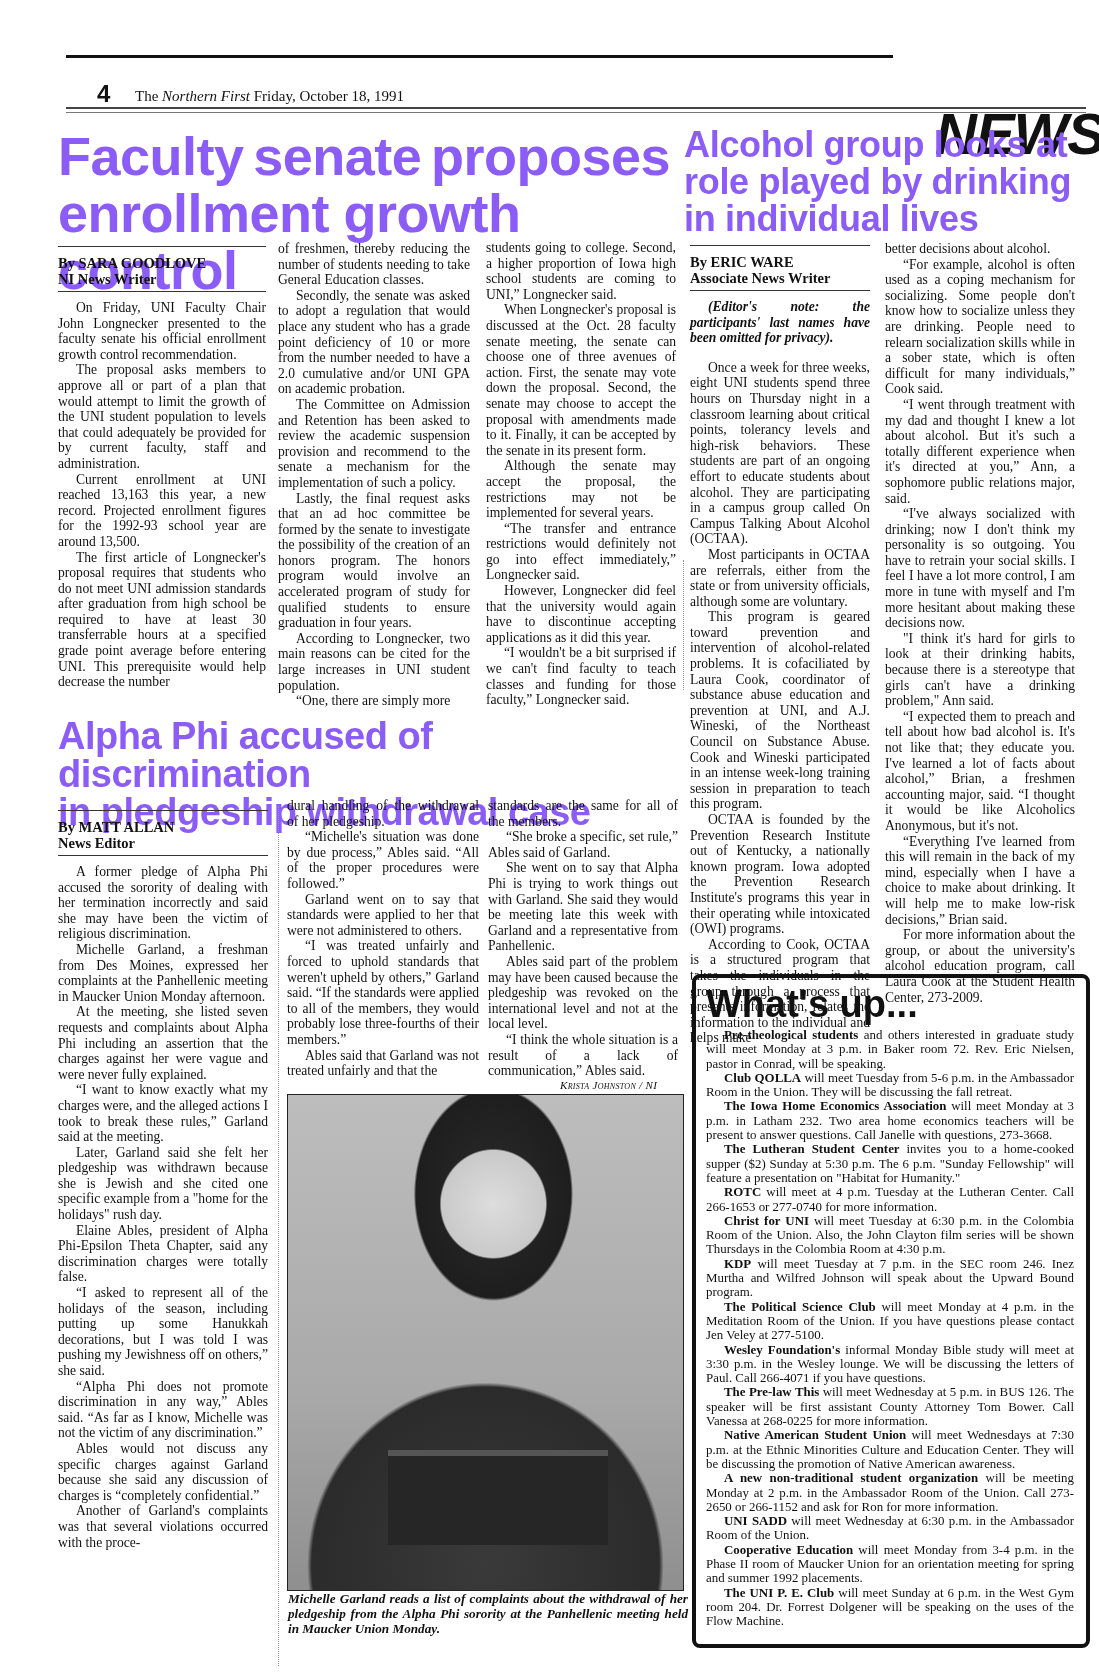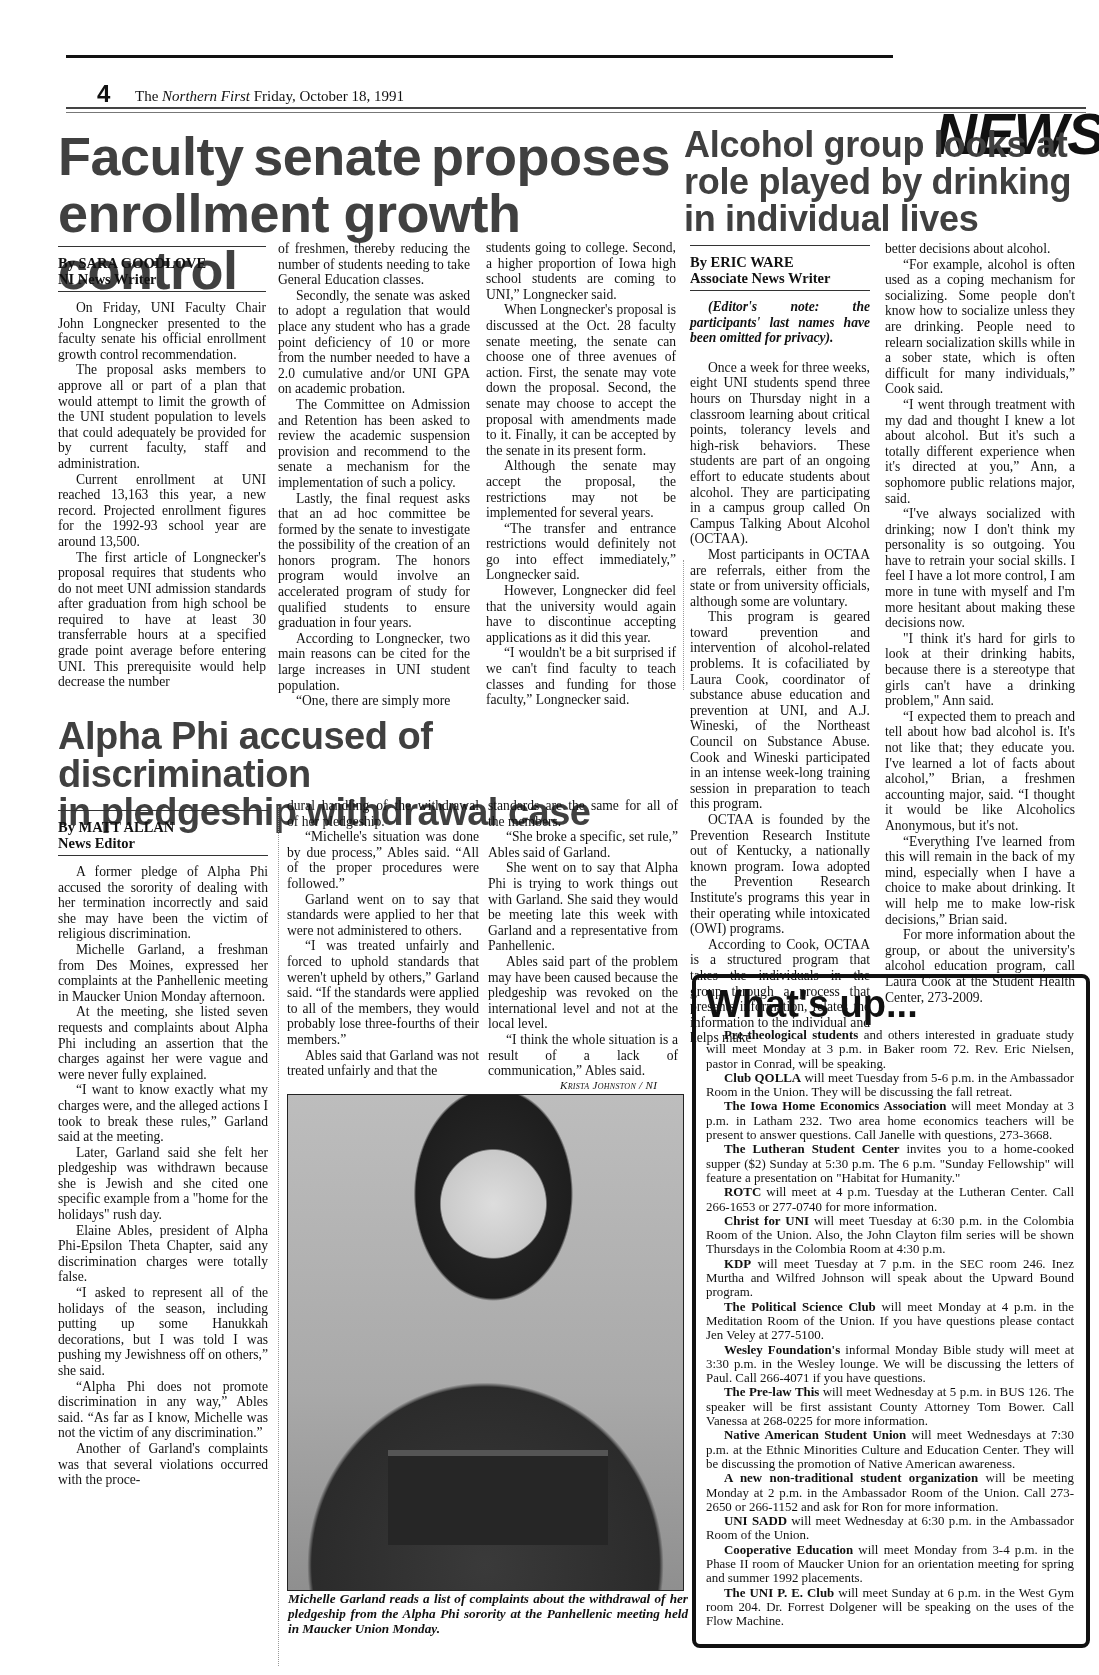--- a/index.html
+++ b/index.html
@@ -9,21 +9,21 @@
   
   .top-rule { position: absolute; left: 66px; top: 55px; width: 827px; height: 3px; background: #111; }
   .page-num { position: absolute; left: 97px; top: 80px; font-family: "Liberation Sans", sans-serif; font-weight: bold; font-size: 24px; }
   .paper-line { position: absolute; left: 135px; top: 88px; font-size: 15px; }
   .paper-line i { font-style: italic; }
   .section-name { position: absolute; left: 935px; top: 52px; font-family: "Liberation Sans", sans-serif; font-weight: bold; font-style: italic; font-size: 58px; letter-spacing: -1px; margin-top: 48px; }
   .mast-rule1 { position: absolute; left: 66px; top: 107px; width: 1020px; height: 2px; background: #444; }
   .mast-rule2 { position: absolute; left: 66px; top: 112px; width: 1020px; height: 1px; background: #777; }
 
   
-  .hl { position: absolute; font-family: "Liberation Sans", sans-serif; font-weight: bold; color: #404040; line-height: 1; }
+  .hl { position: absolute; font-family: "Liberation Sans", sans-serif; font-weight: bold; color: #8b5cf6; line-height: 1; }
   .hl-faculty { left: 58px; top: 128px; width: 612px; font-size: 54px; line-height: 57px; letter-spacing: -0.5px; }
   .hl-faculty .l1 { display: flex; justify-content: space-between; }
   .hl-alcohol { left: 684px; top: 126px; width: 400px; font-size: 36px; line-height: 37px; font-weight: bold; letter-spacing: -0.3px; }
   .hl-alpha { left: 58px; top: 717px; width: 620px; font-size: 38px; line-height: 38px; letter-spacing: -0.5px; }
 
   
   .col { position: absolute; font-size: 13.6px; line-height: 15.6px; text-align: justify; hyphens: auto; }
   .col p { text-indent: 18px; }
   .col p.noindent { text-indent: 0; }
   .byline-rule { height: 1px; background: #333; margin: 4px 0 8px 0; }
@@ -136,20 +136,21 @@
   <div class="byline">News Editor</div>
   <div class="byline-rule"></div>
   <p>A former pledge of Alpha Phi accused the sorority of dealing with her termination incorrectly and said she may have been the victim of religious discrimination.</p>
   <p>Michelle Garland, a freshman from Des Moines, expressed her complaints at the Panhellenic meeting in Maucker Union Monday afternoon.</p>
   <p>At the meeting, she listed seven requests and complaints about Alpha Phi including an assertion that the charges against her were vague and were never fully explained.</p>
   <p>“I want to know exactly what my charges were, and the alleged actions I took to break these rules,” Garland said at the meeting.</p>
   <p>Later, Garland said she felt her pledgeship was withdrawn because she is Jewish and she cited one specific example from a "home for the holidays" rush day.</p>
   <p>Elaine Ables, president of Alpha Phi-Epsilon Theta Chapter, said any discrimination charges were totally false.</p>
   <p>“I asked to represent all of the holidays of the season, including putting up some Hanukkah decorations, but I was told I was pushing my Jewishness off on others,” she said.</p>
   <p>“Alpha Phi does not promote discrimination in any way,” Ables said. “As far as I know, Michelle was not the victim of any discrimination.”</p>
+  <p>Ables would not discuss any specific charges against Garland because she said any discussion of charges is “completely confidential.”</p>
   <p>Another of Garland's complaints was that several violations occurred with the proce-</p>
 </div>
 <div class="col" style="left:287px; top:798px; width:192px;">
   <p class="noindent">dural handling of the withdrawal of her pledgeship.</p>
   <p>“Michelle's situation was done by due process,” Ables said. “All of the proper procedures were followed.”</p>
   <p>Garland went on to say that standards were applied to her that were not administered to others.</p>
   <p>“I was treated unfairly and forced to uphold standards that weren't upheld by others,” Garland said. “If the standards were applied to all of the members, they would probably lose three-fourths of their members.”</p>
   <p>Ables said that Garland was not treated unfairly and that the</p>
 </div>
 <div class="col" style="left:488px; top:798px; width:190px;">

